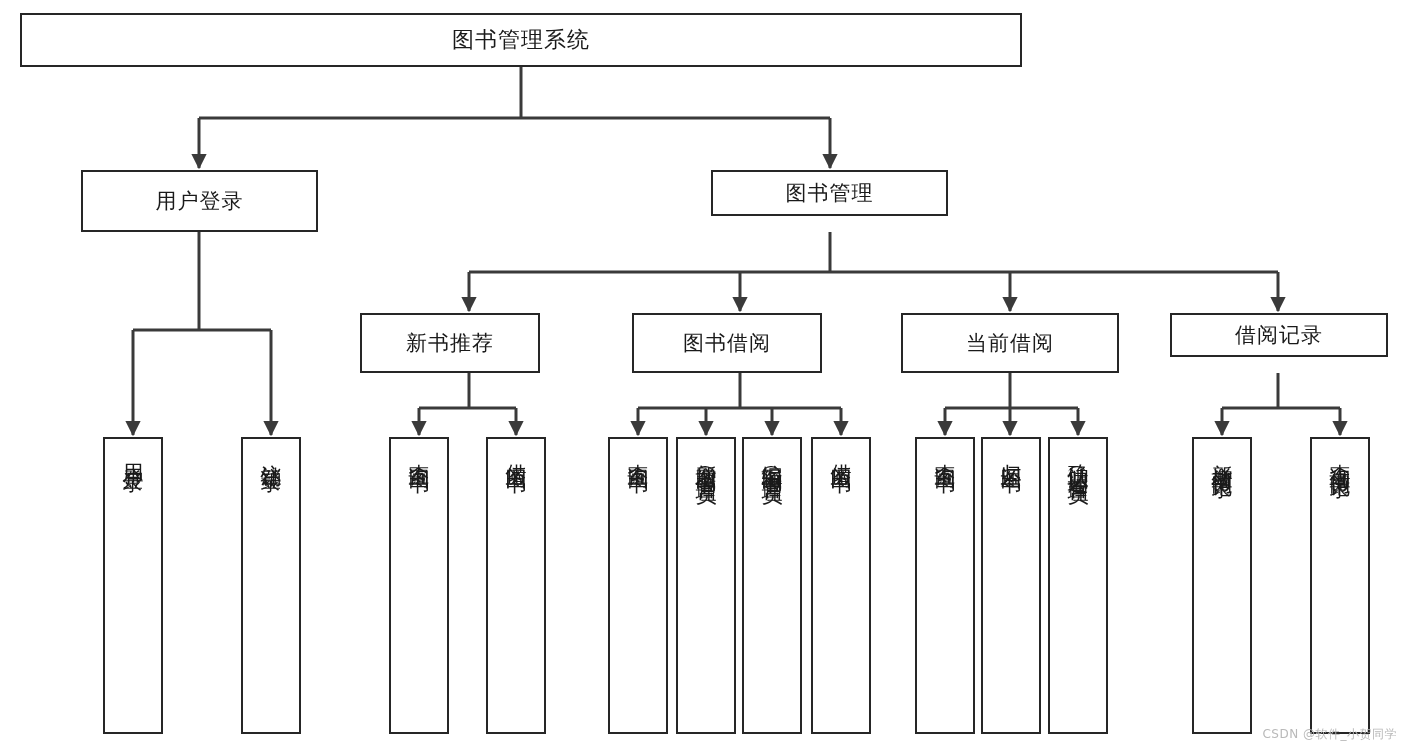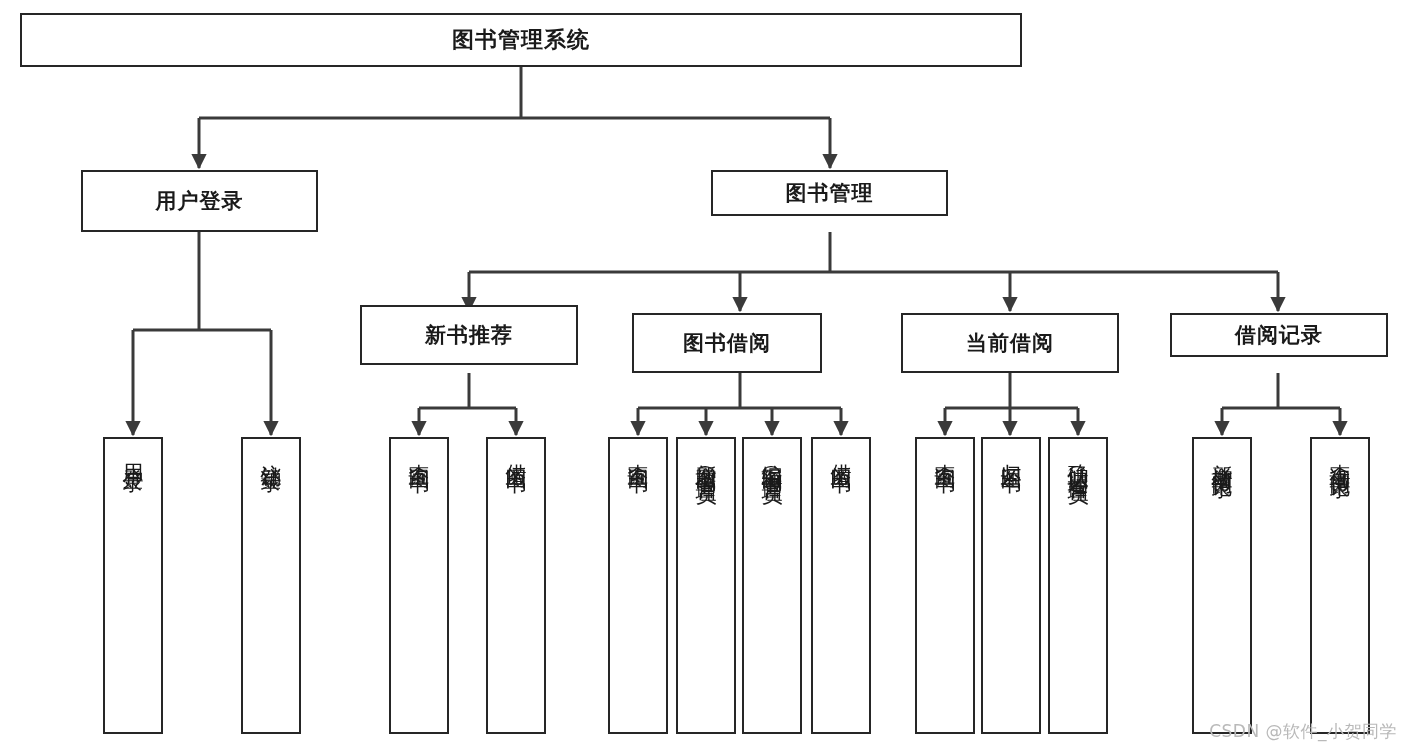--- a/index.html
+++ b/index.html
@@ -42,21 +42,20 @@
     display: block;
     text-align: center;
     line-height: 1.25;
     color: #1a1a1a;
   }
   
   .node.horiz .node-label {
     writing-mode: horizontal-tb;
     font-size: 21px;
     letter-spacing: 1px;
-    font-weight: bold;
   }
   .node.root .node-label {
     font-size: 22px;
   }
   
   .node.vert {
     padding: 8px 0;
     align-items: flex-start;
     justify-content: center;
   }
@@ -66,21 +65,21 @@
     font-size: 21px;
     letter-spacing: 3px;
     line-height: 1.15;
     white-space: nowrap;
   }
   
   #watermark {
     position: absolute;
     right: 8px;
     bottom: 4px;
-    font-size: 17px;
+    font-size: 12px;
     color: #b9b9b9;
     letter-spacing: 0.5px;
     z-index: 6;
     white-space: nowrap;
     font-family: "DejaVu Sans", "Liberation Sans", sans-serif;
   }
 </style>
 </head>
 <body>
 
@@ -142,21 +141,21 @@
     <span class="node-label">图书管理系统</span>
   </div>
 
   <div class="node horiz" style="left:81px; top:170px; width:237px; height:62px;">
     <span class="node-label">用户登录</span>
   </div>
   <div class="node horiz" style="left:711px; top:170px; width:237px; height:46px;">
     <span class="node-label">图书管理</span>
   </div>
 
-  <div class="node horiz" style="left:360px; top:305px; width:218px; height:60px;justify-content:center;">
+  <div class="node horiz" style="left:360px; top:313px; width:180px; height:60px;justify-content:center;">
     <span class="node-label">新书推荐</span>
   </div>
   <div class="node horiz" style="left:632px; top:313px; width:190px; height:60px;">
     <span class="node-label">图书借阅</span>
   </div>
   <div class="node horiz" style="left:901px; top:313px; width:218px; height:60px;">
     <span class="node-label">当前借阅</span>
   </div>
   <div class="node horiz" style="left:1170px; top:313px; width:218px; height:44px;">
     <span class="node-label">借阅记录</span>

